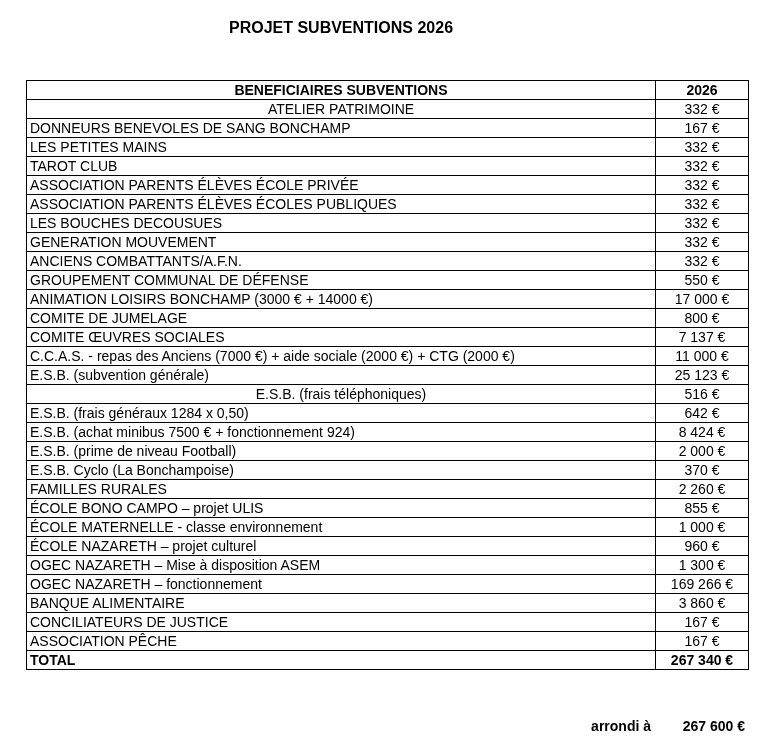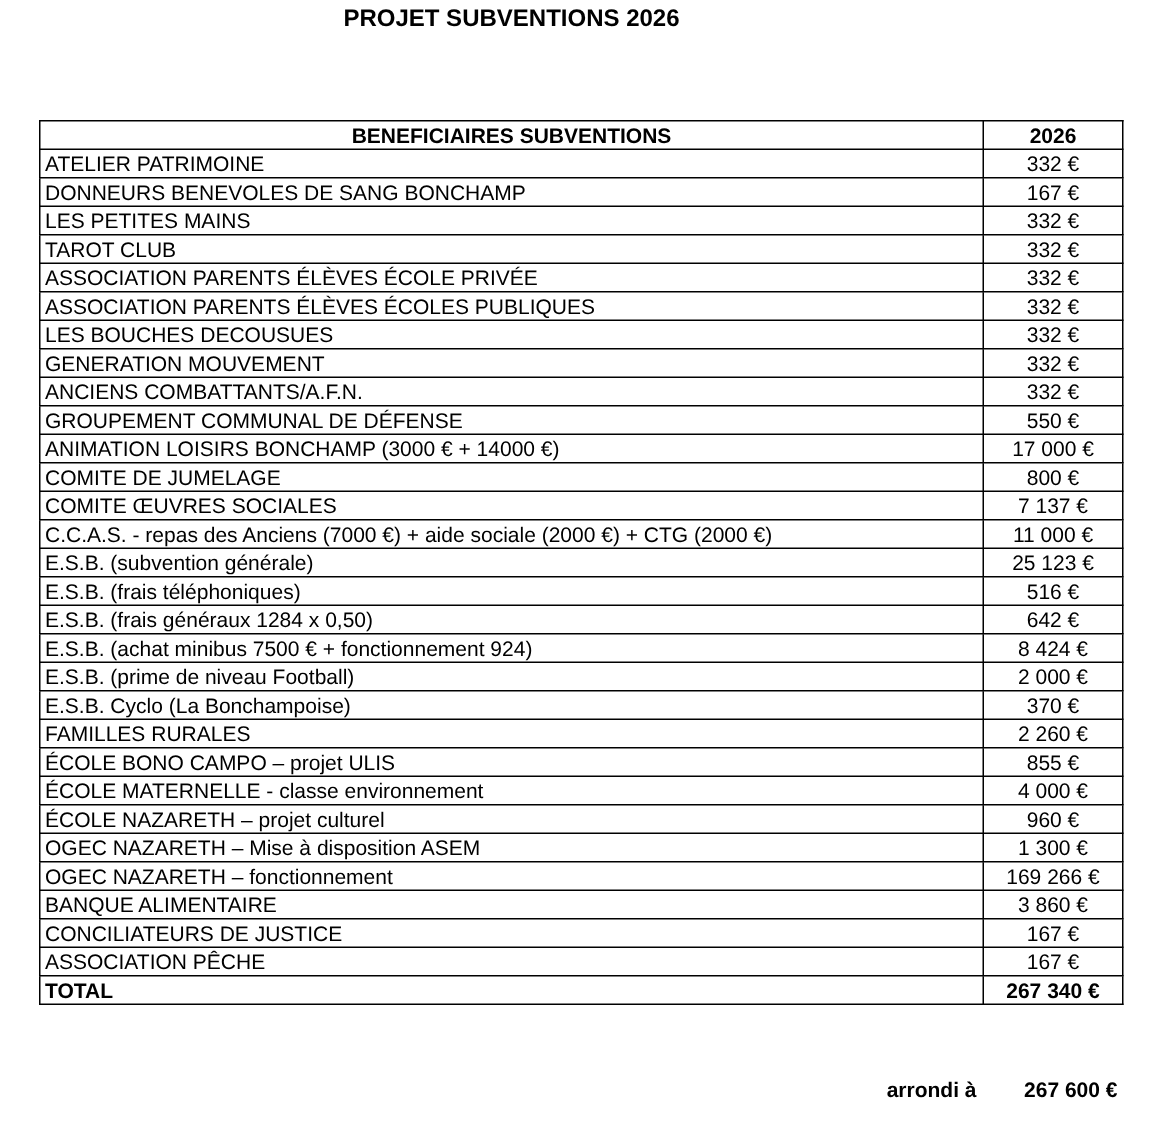--- a/index.html
+++ b/index.html
@@ -11,21 +11,21 @@
       width: 767px;
       height: 756px;
       position: relative;
       font-family: "Liberation Sans", sans-serif;
       color: #000000;
       overflow: hidden;
     }
     .title {
       position: absolute;
       left: 0;
-      top: 4px;
+      top: 19px;
       width: 682px;
       text-align: center;
       font-weight: bold;
       font-size: 16px;
       letter-spacing: 0px;
     }
     table.grid {
       position: absolute;
       left: 26px;
       top: 80px;
@@ -44,21 +44,21 @@
     }
     table.grid th {
       font-weight: bold;
       font-size: 14px;
       text-align: center;
       height: 18px;
     }
     col.c-name { width: 629px; }
     col.c-amt { width: 93px; }
     td.name { text-align: left; padding-left: 7px; }
-    td.name.flush { padding-left: 3px; }
+    td.name.flush { padding-left: 3px; text-align: center; }
     td.amt { text-align: center; padding-right: 2px; }
     tr.total td { font-weight: bold; }
     .rounded {
       position: absolute;
       top: 717px;
       left: 26px;
       width: 722px;
       height: 18px;
       font-weight: bold;
       font-size: 14px;
@@ -175,21 +175,21 @@
     <tr>
         <td class="name">FAMILLES RURALES</td>
         <td class="amt">2 260 €</td>
       </tr>
     <tr>
         <td class="name">ÉCOLE BONO CAMPO – projet ULIS</td>
         <td class="amt">855 €</td>
       </tr>
     <tr>
         <td class="name">ÉCOLE MATERNELLE - classe environnement</td>
-        <td class="amt">4 000 €</td>
+        <td class="amt">1 000 €</td>
       </tr>
     <tr>
         <td class="name">ÉCOLE NAZARETH – projet culturel</td>
         <td class="amt">960 €</td>
       </tr>
     <tr>
         <td class="name">OGEC NAZARETH – Mise à disposition ASEM</td>
         <td class="amt">1 300 €</td>
       </tr>
     <tr>

